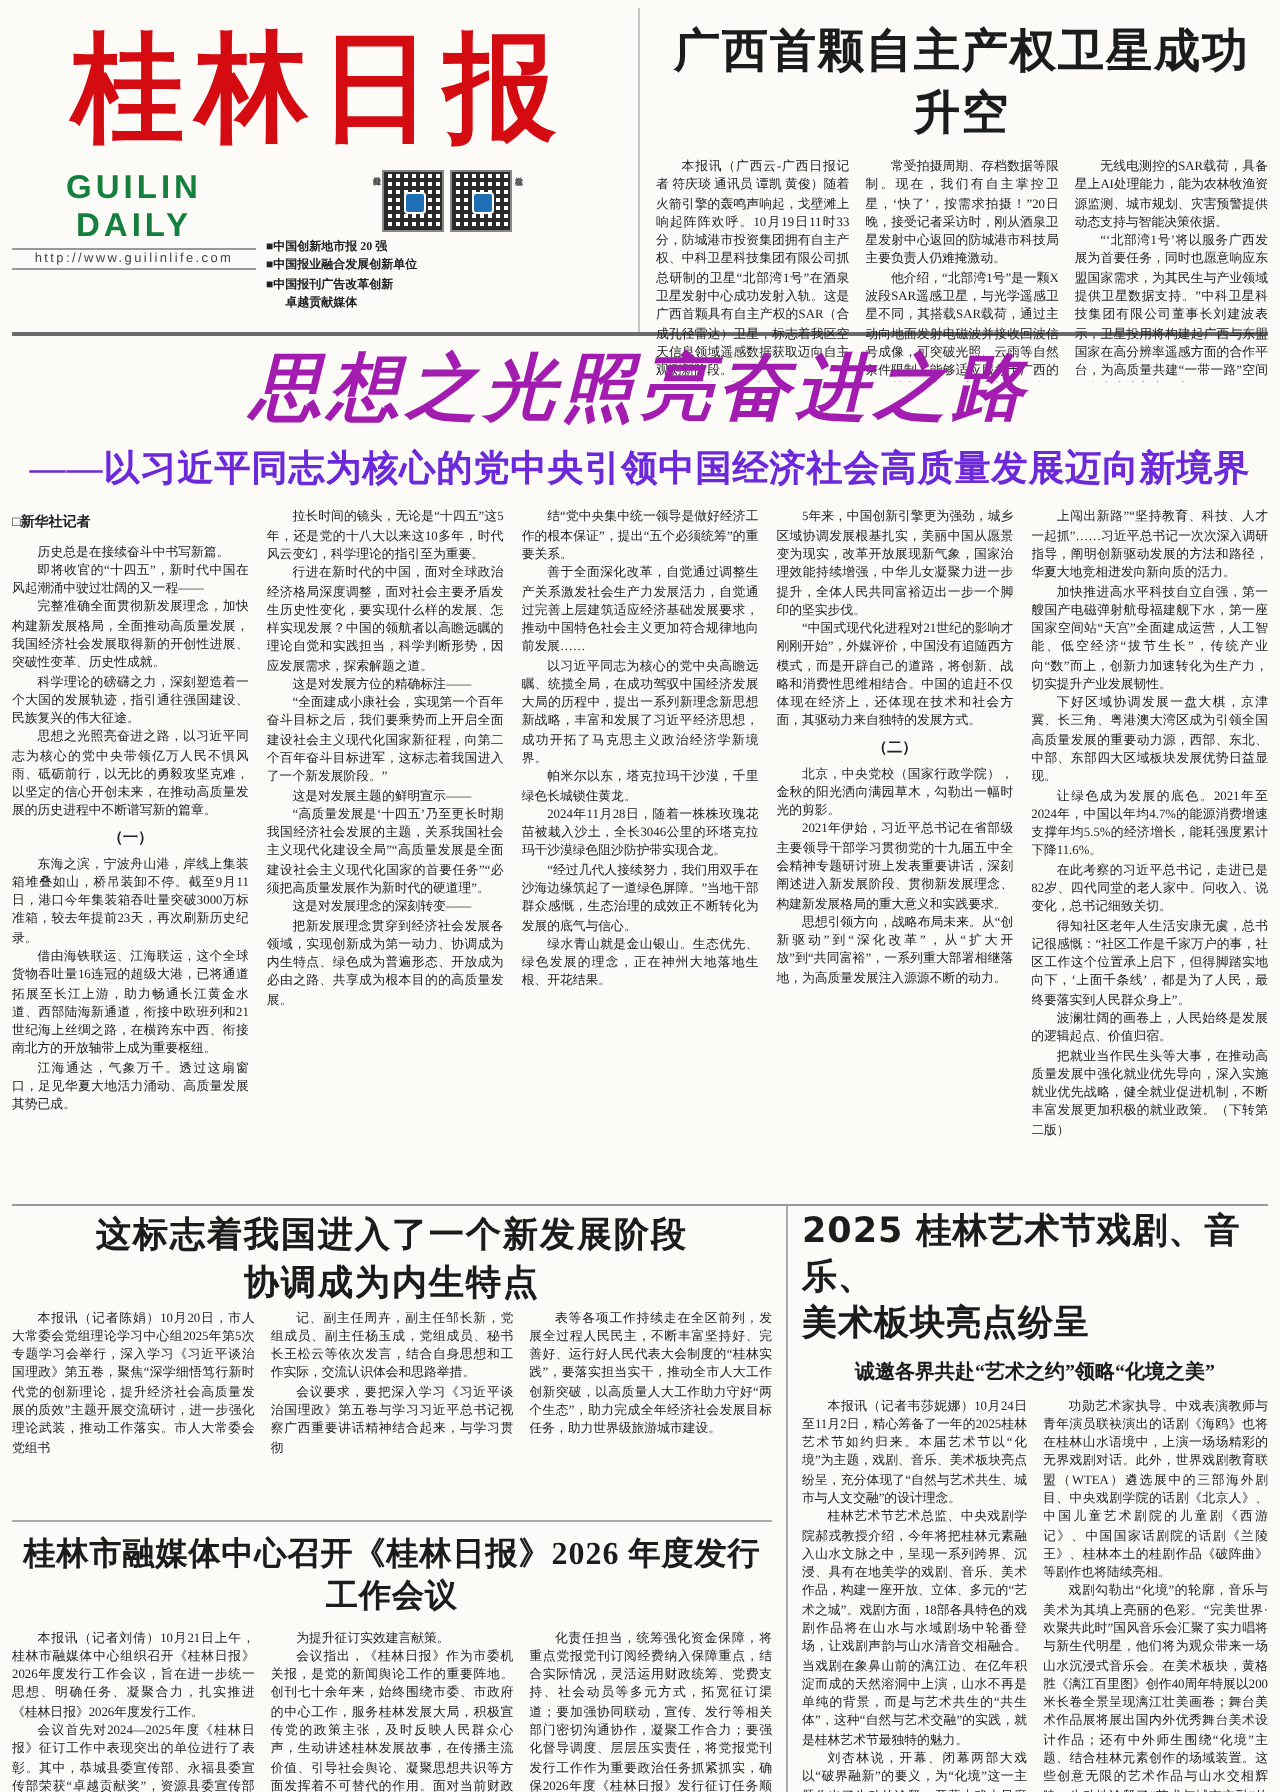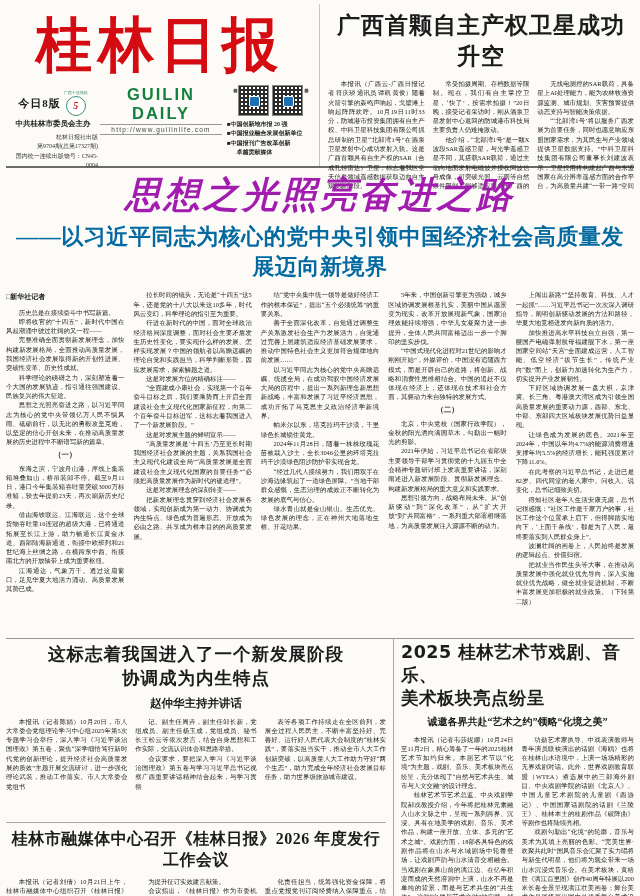--- a/index.html
+++ b/index.html
@@ -55,21 +55,21 @@
   
   .sat{flex:1;padding:2px 0 0 8px;}
   .sat-headline{font-size:23px;font-weight:900;text-align:center;letter-spacing:1px;
                 margin:4px 0 7px 0;}
   .sat .cols{gap:8px;}
   .sat .col{height:112px;}
   
   .main-art{padding-top:4px;border-bottom:1px solid #999;}
   .main-headline{font-size:36px;font-weight:900;text-align:center;letter-spacing:3px;
                  font-family:"DejaVu Sans",sans-serif;line-height:1.15;margin-top:2px;color:#a21caf;font-style:italic;}
-  .main-sub{font-size:22px;font-weight:bold;text-align:center;color:#0369a1;
+  .main-sub{font-size:18px;font-weight:bold;text-align:center;color:#6d28d9;
             letter-spacing:.5px;margin:7px 0 8px 0;}
   .main-cols{gap:9px;padding-bottom:4px;}
   .main-cols .col{height:344px;}
   
   .mid{display:flex;border-bottom:1px solid #999;}
   .mid-left{width:388px;border-right:1px solid #aaa;padding:4px 7px 0 0;box-sizing:border-box;}
   .mid-right{flex:1;padding:2px 0 0 7px;display:flex;flex-direction:column;}
   .npc-h{font-size:17.5px;font-weight:900;text-align:center;letter-spacing:1px;
          font-family:"DejaVu Sans",sans-serif;line-height:1.35;}
   .npc-sub{font-size:11.5px;font-weight:bold;text-align:center;margin:5px 0 6px 0;}
@@ -87,35 +87,20 @@
 </style>
 </head>
 <body>
 
 <div class="page">
 
   <div class="top">
     <div class="mast">
       <div class="title-cn">桂林日报</div>
       <div class="mast-bottom">
-        <div class="mb-left">
-          <div class="pages-row">
-            <span class="pages">今日8版</span>
-            <span>
-              <span class="badge-label">广西十佳报纸</span>
-              <span class="badge">5</span>
-            </span>
-          </div>
-          <div class="organizer">中共桂林市委员会主办</div>
-          <div class="publines">
-              <div>桂林日报社出版</div>
-              <div>第9704期(总第17327期)</div>
-              <div>国内统一连续出版物号：CN45-0004</div>
-            </div>
-        </div>
         <div class="mb-center">
           <div class="title-en">GUILIN DAILY</div>
           <div class="website">http://www.guilinlife.com</div>
         </div>
         <div class="mb-right">
           <div class="qrs">
             <div class="qr-wrap">
               <span class="qr-label">桂林日报公众号</span>
               <span class="qr">
                   <span class="qr-center"></span>
@@ -214,21 +199,20 @@
   </div>
 
   <div class="mid">
     <div class="mid-left">
 
       <div>
         <div class="npc-h">
           <div>这标志着我国进入了一个新发展阶段</div>
           <div>协调成为内生特点</div>
         </div>
-        <div class="npc-sub">赵仲华主持并讲话</div>
         <div class="cols npc-cols">
           <div class="col">
               <p>本报讯（记者陈娟）10月20日，市人大常委会党组理论学习中心组2025年第5次专题学习会举行，深入学习《习近平谈治国理政》第五卷，聚焦“深学细悟笃行新时代党的创新理论，提升经济社会高质量发展的质效”主题开展交流研讨，进一步强化理论武装，推动工作落实。市人大常委会党组书</p>
             </div>
           <div class="col">
               <p>记、副主任周卉，副主任邹长新，党组成员、副主任杨玉成，党组成员、秘书长王松云等依次发言，结合自身思想和工作实际，交流认识体会和思路举措。</p>
               <p>会议要求，要把深入学习《习近平谈治国理政》第五卷与学习习近平总书记视察广西重要讲话精神结合起来，与学习贯彻</p>
             </div>
           <div class="col">
               <p>表等各项工作持续走在全区前列，发展全过程人民民主，不断丰富坚持好、完善好、运行好人民代表大会制度的“桂林实践”，要落实担当实干，推动全市人大工作创新突破，以高质量人大工作助力守好“两个生态”，助力完成全年经济社会发展目标任务，助力世界级旅游城市建设。</p>

